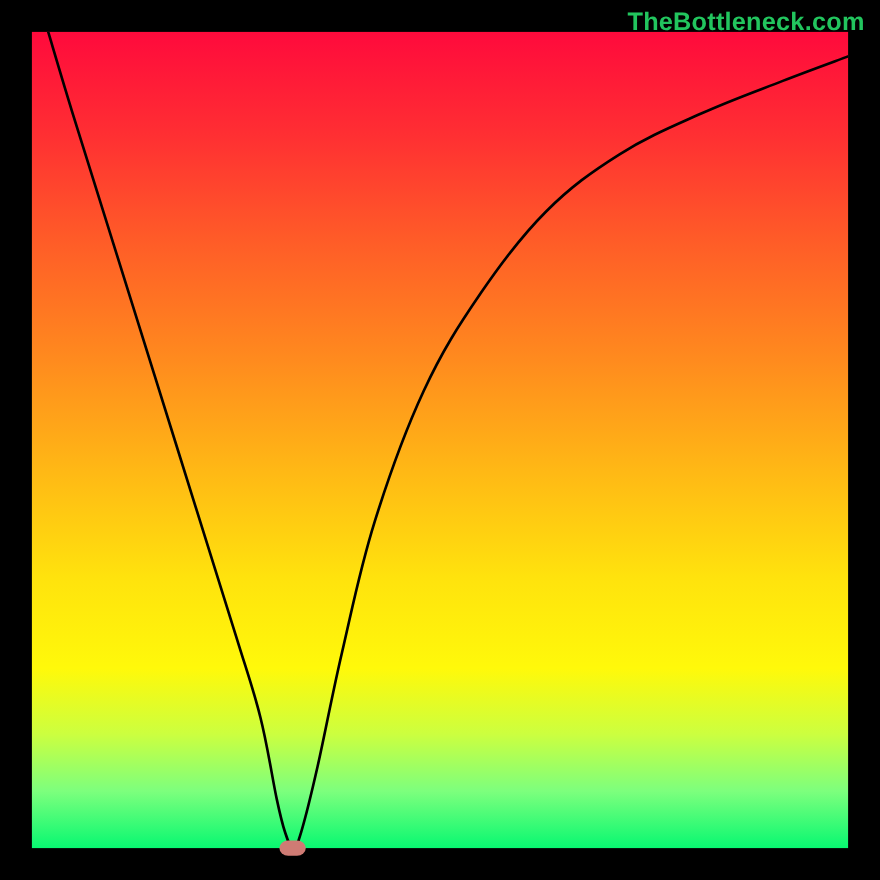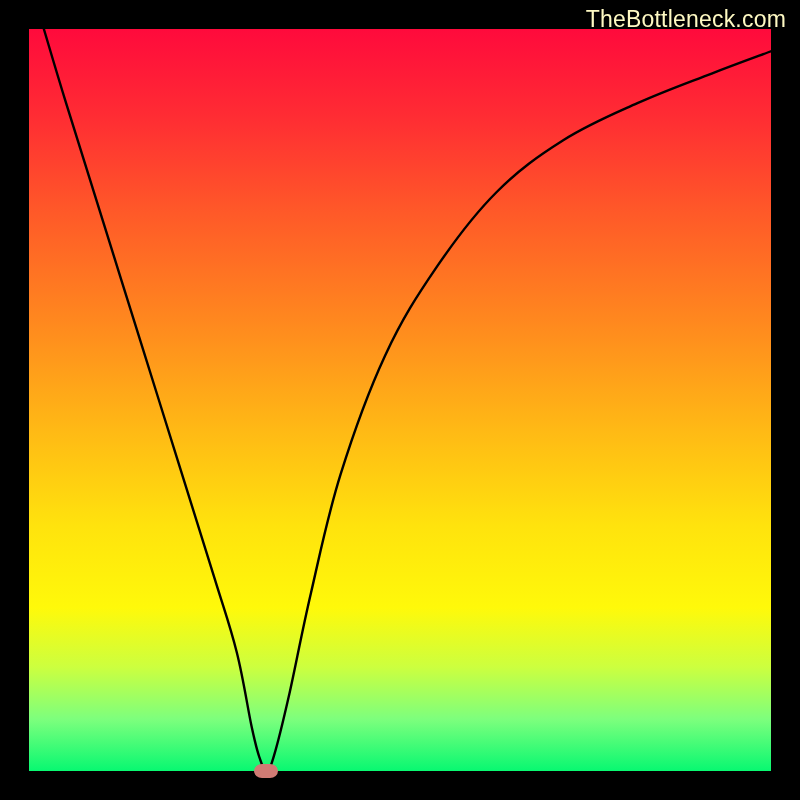--- a/index.html
+++ b/index.html
@@ -37,22 +37,22 @@
       #7dff7d 93%,
       #08f871 100%
     );
   }
   .watermark {
     position: absolute;
     top: 6px;
     right: 14px;
     font-family: Arial, Helvetica, sans-serif;
     font-size: 23px;
-    font-weight: 400;
-    color: #fef9c3;
+    font-weight: 700;
+    color: #22c55e;
     letter-spacing: 0.2px;
     user-select: none;
   }
   svg.curve {
     position: absolute;
     left: 0;
     top: 0;
   }
   .marker {
     position: absolute;

